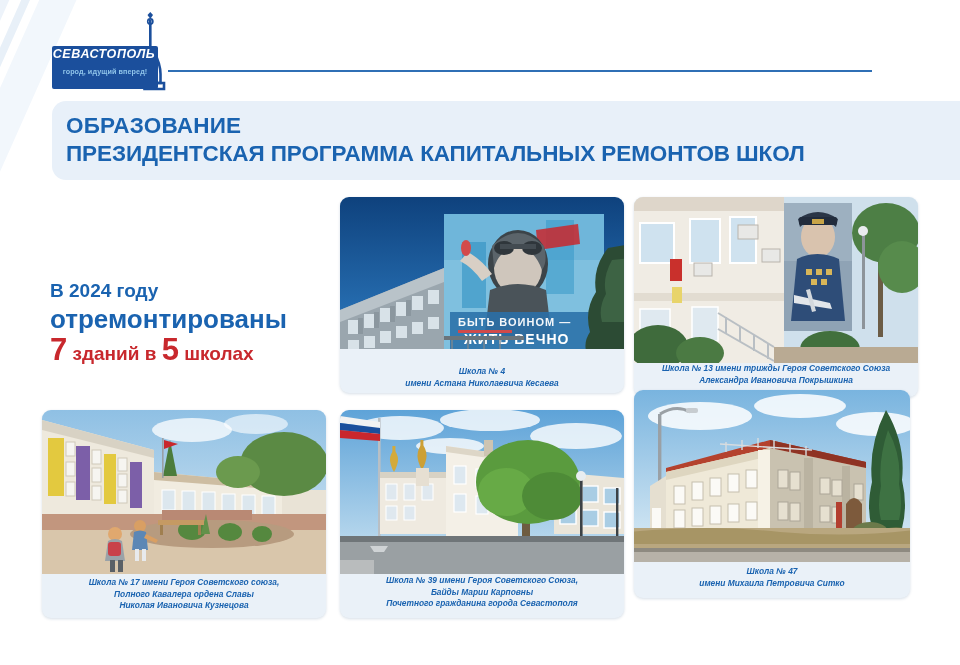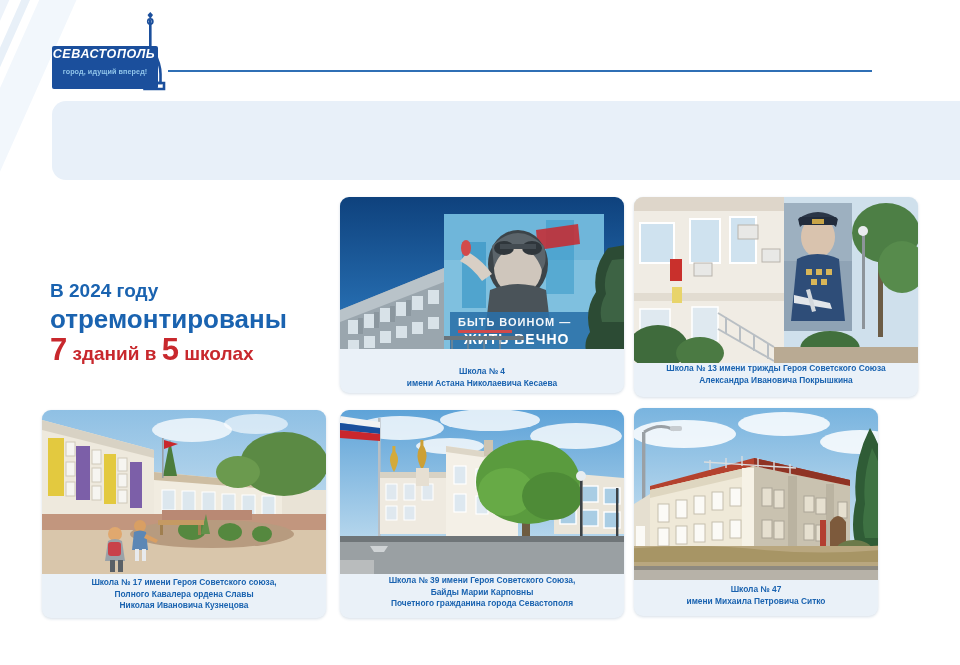--- a/index.html
+++ b/index.html
@@ -170,40 +170,41 @@
     left: 0;
     right: 0;
     bottom: 0;
     text-align: center;
     color: #1a63b0;
     font-size: 8.4px;
     font-weight: bold;
     line-height: 11.5px;
     padding: 0 6px;
     box-sizing: border-box;
+    font-style: italic;
   }
 
   
   #card-school-4  { left: 340px; top: 197px; width: 284px; height: 196px; }
   #card-school-4  .card-photo   { height: 152px; }
   #card-school-4  .card-caption { height: 30px; padding-top: 3px; }
 
   #card-school-13 { left: 634px; top: 197px; width: 284px; height: 200px; }
   #card-school-13 .card-photo   { height: 166px; }
   #card-school-13 .card-caption { height: 34px; }
 
   #card-school-17 { left: 42px;  top: 410px; width: 284px; height: 208px; }
   #card-school-17 .card-photo   { height: 164px; }
   #card-school-17 .card-caption { height: 44px; padding-top: 3px; }
 
   #card-school-39 { left: 340px; top: 410px; width: 284px; height: 208px; }
   #card-school-39 .card-photo   { height: 164px; }
   #card-school-39 .card-caption { height: 44px; padding-top: 1px; }
 
-  #card-school-47 { left: 634px; top: 408px; width: 244px; height: 208px; }
+  #card-school-47 { left: 634px; top: 390px; width: 276px; height: 208px; }
   #card-school-47 .card-photo   { height: 172px; }
   #card-school-47 .card-caption { height: 36px; padding-top: 4px; }
 
   .photo-svg { display: block; width: 100%; height: 100%; }
 </style>
 </head>
 <body>
 
 <div id="slide">
 
@@ -225,20 +226,24 @@
       <path d="M8.5 71 l19.5 0 l0 6 l-19.5 0 Z" fill="none" stroke="#1b4f9c" stroke-width="2.6"></path>
     </svg>
     <div class="logo-plate"></div>
     <div class="logo-city">СЕВАСТОПОЛЬ</div>
     <div class="logo-tagline">город, идущий вперед!</div>
   </div>
 
   <div class="header-rule"></div>
 
   <div class="title-panel"></div>
+  <div class="title-text">
+    <div>ОБРАЗОВАНИЕ</div>
+    <div class="title-line2">ПРЕЗИДЕНТСКАЯ ПРОГРАММА КАПИТАЛЬНЫХ РЕМОНТОВ ШКОЛ</div>
+  </div>
 
   <div class="stats">
     <div class="stats-line1">В 2024 году</div>
     <div class="stats-line2">отремонтированы</div>
     <div class="stats-line3">
       <span class="big-num">7</span>
       <span>зданий в</span>
       <span class="big-num">5</span>
       <span>школах</span>
     </div>

